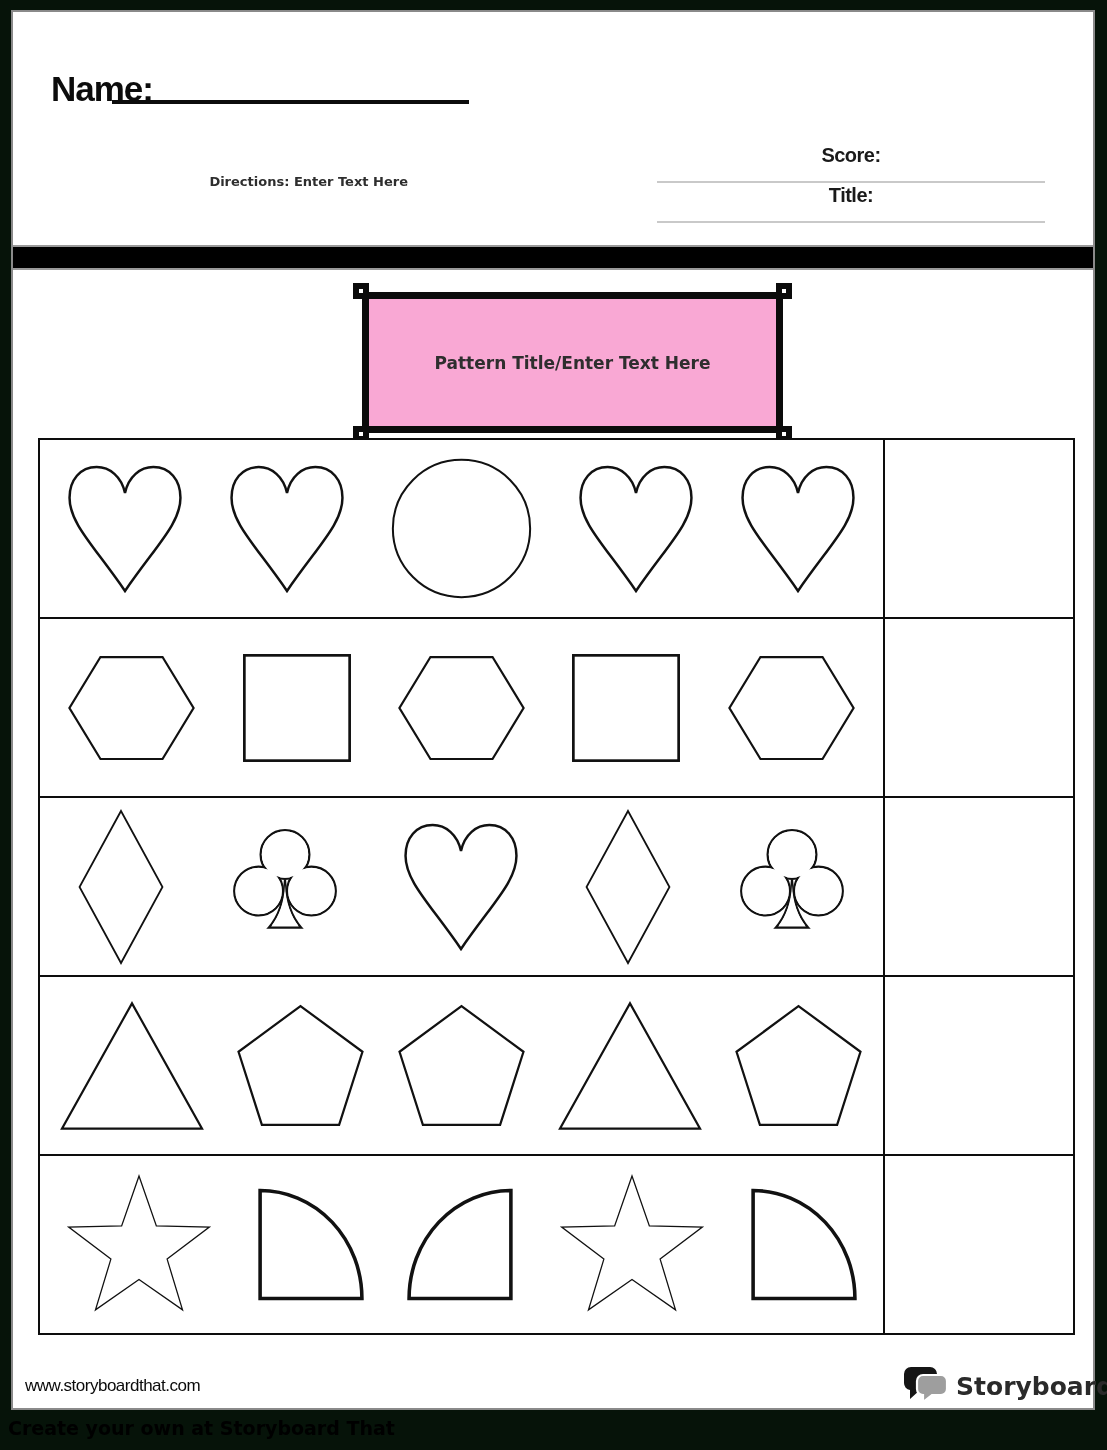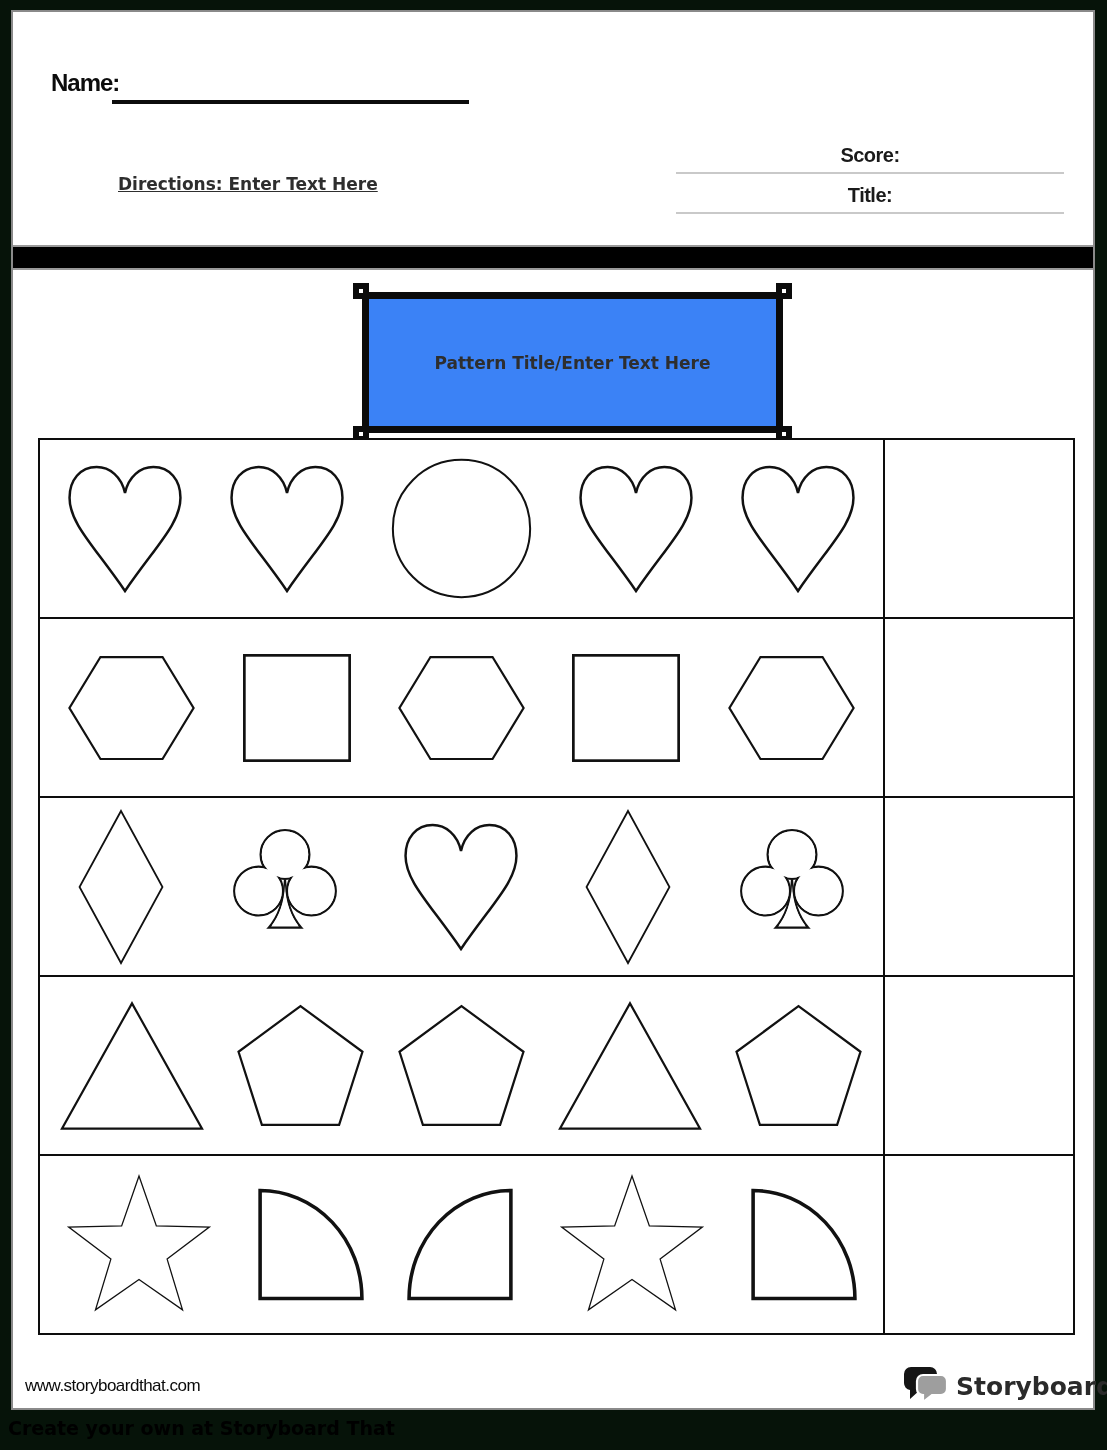--- a/index.html
+++ b/index.html
@@ -12,36 +12,36 @@
   }
   .page {
     position:absolute; left:11px; top:10px; width:1084px; height:1400px;
     background:var(--page-background,#fff);
     border:2px solid #8a8a8a;
   }
   .page-inner { position:absolute; inset:0; }
 
   
   .name-row { position:absolute; left:38px; top:57px; }
-  .name-label { font-size:24px; font-weight:bold; letter-spacing:-1px; color:#0c0c0c;text-align:center; }
+  .name-label { font-size:35px; font-weight:bold; letter-spacing:-1px; color:#0c0c0c;text-align:center; }
   .name-underline { position:absolute; left:99px; top:88px; width:357px; height:4px; background:#0c0c0c; }
-  .directions { position:absolute; left:105px; top:162px; width:290px; text-align:left;
-    font-family:"DejaVu Sans", sans-serif; font-weight:bold; font-size:17px; color:#2e2e2e;text-decoration:underline; }
-  .score-field, .date-field { position:absolute; left:663px; width:388px; text-align:center;
-    border-bottom:2px solid var(--field-line,#c9c9c9); padding-bottom:5px; }
+  .directions { position:absolute; left:105px; top:162px; width:290px; text-align:right;
+    font-family:"DejaVu Sans", sans-serif; font-weight:bold; font-size:13px; color:#2e2e2e; }
+  .score-field, .date-field { position:absolute; left:644px; width:388px; text-align:center;
+    border-bottom:2px solid var(--field-line,#c9c9c9); padding-bottom:14px; }
   .score-field { top:132px; } .date-field { top:172px; }
   .field-label { font-size:20px; font-weight:bold; letter-spacing:-0.5px; color:#1a1a1a; line-height:23px; }
 
   .divider-bar { position:absolute; left:0; right:0; top:233px; height:25px;
     background:var(--divider-bar,#000);
     border-top:2px solid #9a9a9a; border-bottom:2px solid #9a9a9a; }
 
   
   .title-frame { position:absolute; left:349px; top:280px; width:421px; height:141px;
-    border:7px solid #0b0b0b; display:flex; align-items:center; justify-content:center; background:#3b82f6; }
+    border:7px solid #0b0b0b; display:flex; align-items:center; justify-content:center; background:#f9a8d4; }
   .title-text { font-family:"DejaVu Sans", sans-serif; font-weight:bold; font-size:17px; color:#2e2e2e; }
   .corner { position:absolute; width:16px; height:16px; border:6px solid #0b0b0b; background:#fff; }
   .corner.tl { left:-16px; top:-16px; } .corner.tr { right:-16px; top:-16px; }
   .corner.bl { left:-16px; bottom:-16px; } .corner.br { right:-16px; bottom:-16px; }
 
   
   .pattern-table { position:absolute; left:25px; top:426px; width:1037px; height:897px;
     border:2px solid #0d0d0d; display:flex; flex-direction:column; background:#fff; }
   .t-row { flex:1; display:flex; border-bottom:2px solid #0d0d0d; }
   .t-row:last-child { border-bottom:none; }

